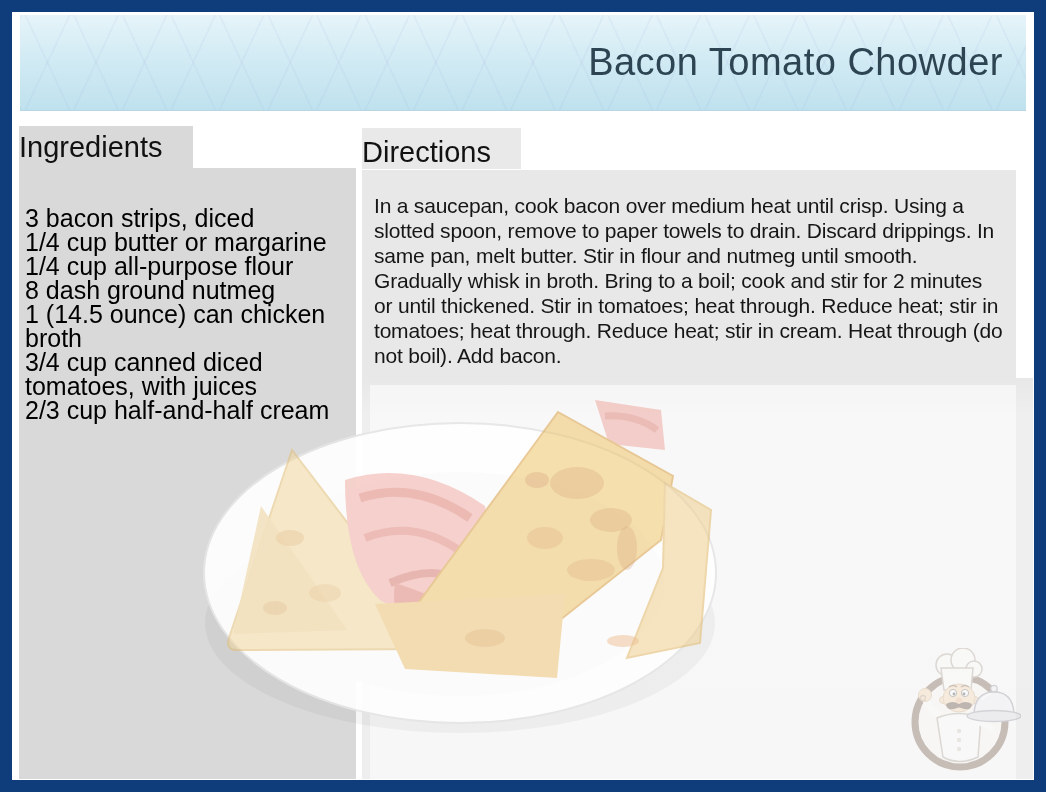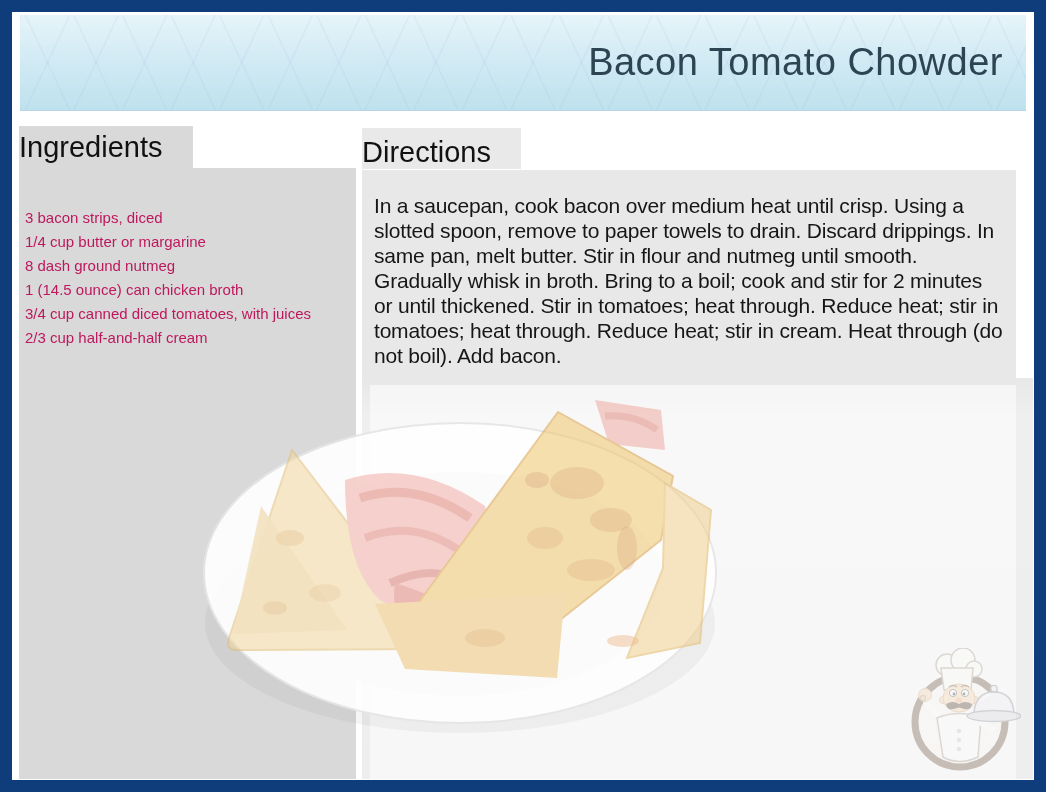--- a/index.html
+++ b/index.html
@@ -35,21 +35,21 @@
   .ing-body{
     position:absolute;left:7px;top:156px;width:337px;height:611px;
     background:#d9d9d9;box-sizing:border-box;
     padding:38px 8px 0 6px;
   }
   .section-heading{
     font-size:29px;font-weight:400;color:#111111;padding-left:0;white-space:nowrap;
   }
   .ing-list{
     list-style:none;margin:0;padding:0;
-    font-size:15px;line-height:24px;color:#be185d;
+    font-size:25px;line-height:24px;color:#000000;
   }
   
   .dir-head{
     position:absolute;left:350px;top:116px;width:159px;height:41px;
     background:#e9e9e9;display:flex;align-items:flex-end;
   }
   .dir-body{
     position:absolute;left:350px;top:158px;width:671px;height:609px;
     background:linear-gradient(180deg,#e8e8e8 0px,#e8e8e8 210px,#efefef 245px,#eeeeee 100%);
     box-sizing:border-box;padding:23px 28px 0 12px;
@@ -82,20 +82,21 @@
     <div class="banner-title">Bacon Tomato Chowder</div>
   </div>
 
   <div class="ing-head">
     <span class="section-heading">Ingredients</span>
   </div>
   <div class="ing-body">
     <ul class="ing-list">
       <li>3 bacon strips, diced</li>
       <li>1/4 cup butter or margarine</li>
+      <li>1/4 cup all-purpose flour</li>
       <li>8 dash ground nutmeg</li>
       <li>1 (14.5 ounce) can chicken broth</li>
       <li>3/4 cup canned diced tomatoes, with juices</li>
       <li>2/3 cup half-and-half cream</li>
     </ul>
   </div>
 
   <div class="dir-head">
     <span class="section-heading">Directions</span>
   </div>

